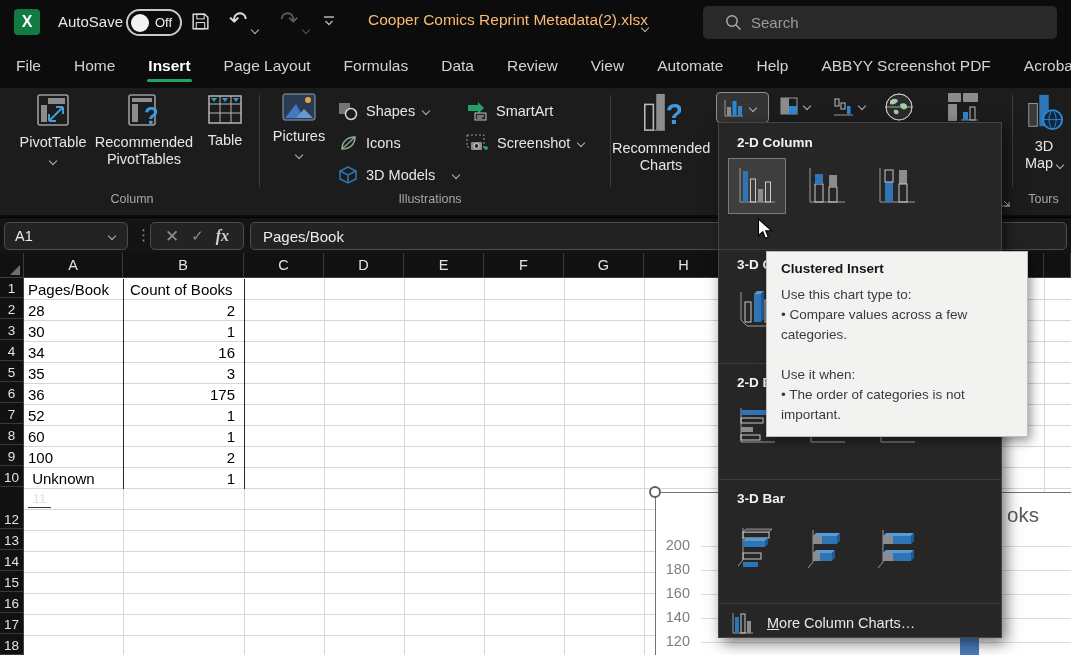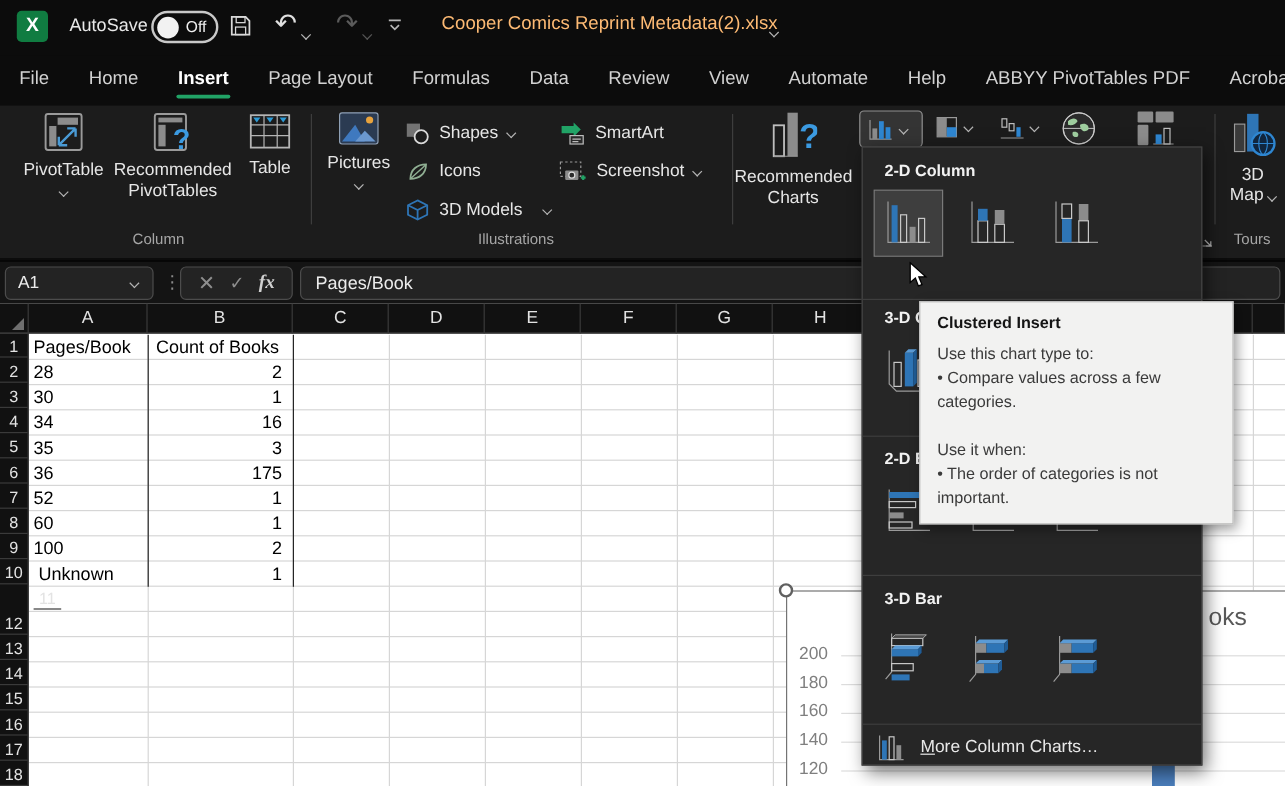--- a/index.html
+++ b/index.html
@@ -112,34 +112,41 @@
     <span style="position:absolute;left:252px;top:19px;"><span class="chev"></span></span>
     <span class="tb-btn" style="left:280px;top:7px;font-size:22px;color:#5b5b5b;">↷</span>
     <span style="position:absolute;left:303px;top:19px;"><span class="chev dim"></span></span>
     <span style="position:absolute;left:322px;top:14px;">
       <svg width="14" height="14" viewBox="0 0 14 14">
           <path d="M2 3 H12 M3.5 7 L7 10.5 L10.5 7" stroke="#b5b5b5" stroke-width="1.4" fill="none"></path>
         </svg>
     </span>
     <span id="doc-title">Cooper Comics Reprint Metadata(2).xlsx</span>
     <span id="doc-title-chev"><span class="chev"></span></span>
+    <div id="search-box">
+      <svg width="17" height="17" viewBox="0 0 17 17">
+          <circle cx="7" cy="7" r="5.2" fill="none" stroke="#a8a8a8" stroke-width="1.5"></circle>
+          <line x1="11" y1="11" x2="15.5" y2="15.5" stroke="#a8a8a8" stroke-width="1.5"></line>
+        </svg>
+      <input id="search-input" placeholder="Search" style="">
+    </div>
   </div>
 
   <div id="tabrow">
       <div class="tab">File</div>
       <div class="tab">Home</div>
       <div class="tab active">Insert</div>
       <div class="tab">Page Layout</div>
       <div class="tab">Formulas</div>
       <div class="tab">Data</div>
       <div class="tab">Review</div>
       <div class="tab">View</div>
       <div class="tab">Automate</div>
       <div class="tab">Help</div>
-      <div class="tab">ABBYY PivotTables PDF</div>
+      <div class="tab">ABBYY Screenshot PDF</div>
       <div class="tab">Acrobat</div>
     </div>
 
   <div id="ribbon">
 
     <div class="bigbtn" style="left:18px;width:70px;">
       <svg class="bb-icon" width="36" height="36" viewBox="0 0 36 36">
           <rect x="3" y="3" width="30" height="30" rx="2" fill="none" stroke="#9a9a9a" stroke-width="1.6"></rect>
           <rect x="6" y="13" width="6" height="17" fill="#8c8c8c"></rect>
           <rect x="13" y="6" width="17" height="6" fill="#8c8c8c"></rect>

